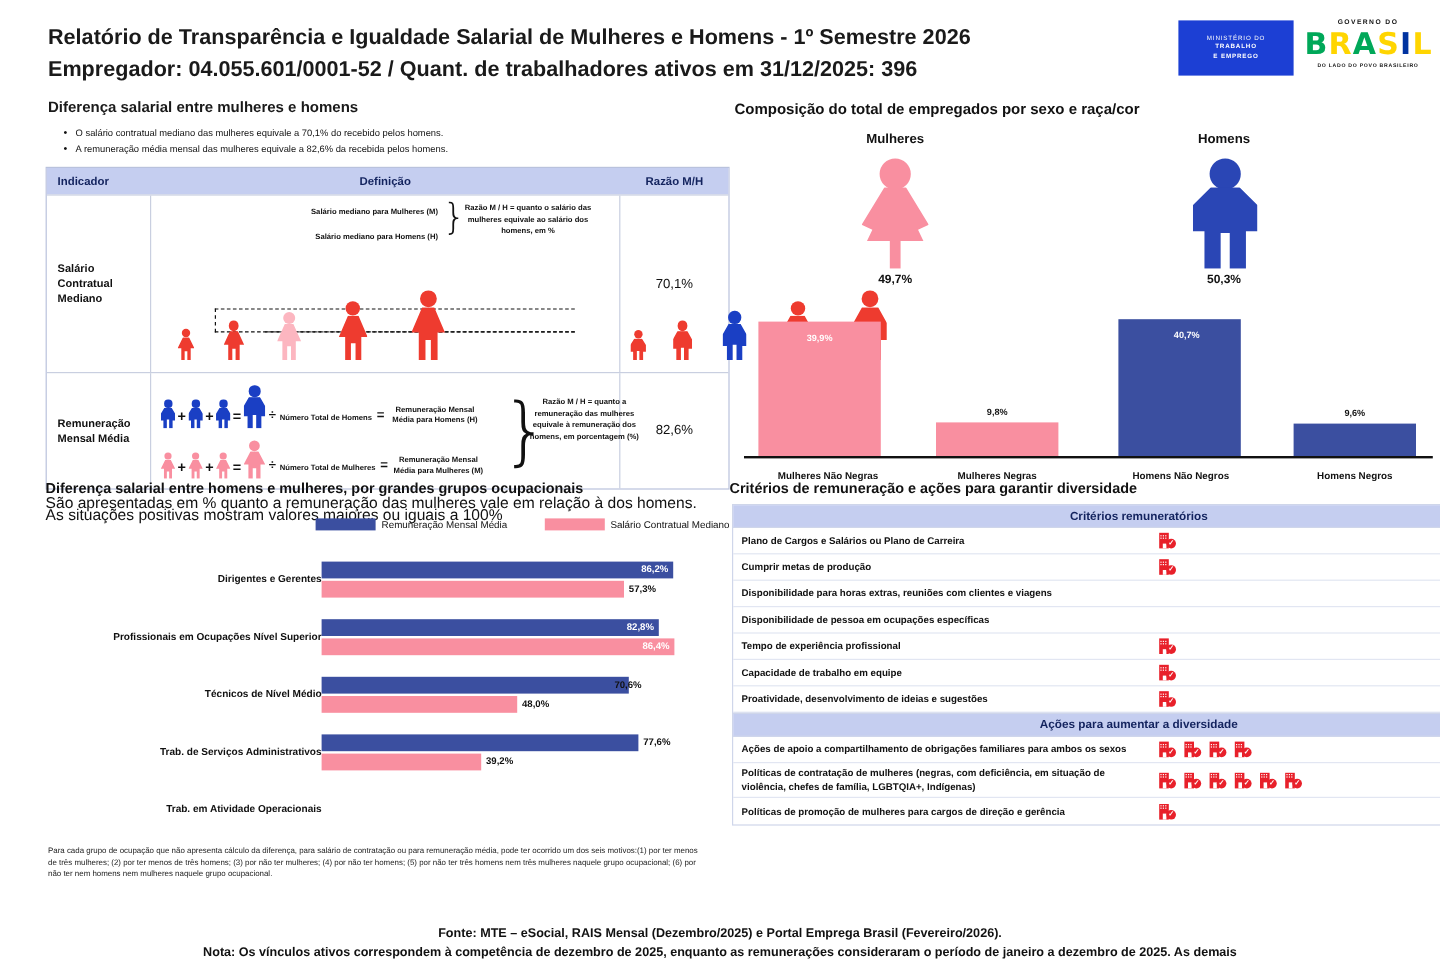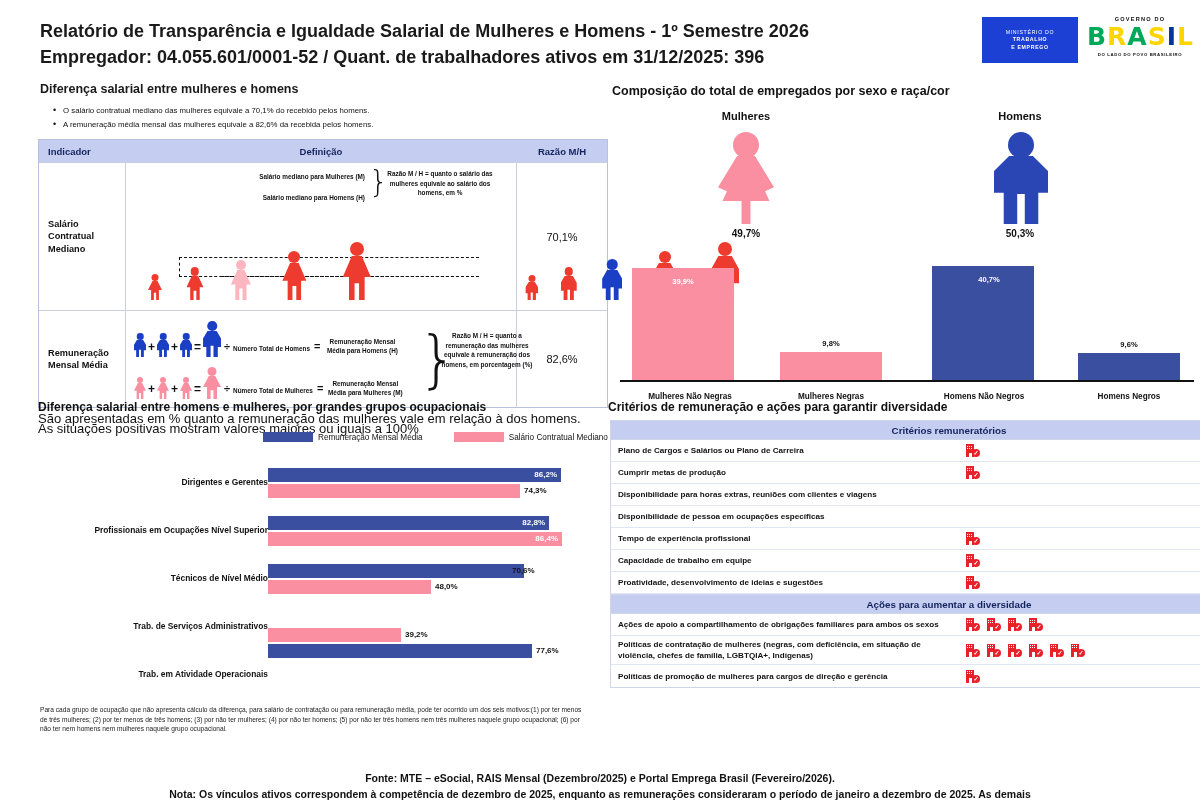--- a/index.html
+++ b/index.html
@@ -317,21 +317,21 @@
     </div>
 
     <div class="occ-chart">
 
       <div class="occ-grp" style="top:10px;">
         <div class="occ-lab">Dirigentes e Gerentes</div>
         <div class="occ-bar b1" style="width:293px;">
           <span class="occ-val inside">86,2%</span>
         </div>
         <div class="occ-bar b2" style="width:252px;">
-          <span class="occ-val outside" style="left:256px;">74,3%</span>
+          <span class="occ-val outside" style="left:256px;">57,3%</span>
         </div>
       </div>
 
       <div class="occ-grp" style="top:58px;">
         <div class="occ-lab">Profissionais em Ocupações Nível Superior</div>
         <div class="occ-bar b1" style="width:281px;">
           <span class="occ-val inside">82,8%</span>
         </div>
         <div class="occ-bar b2" style="width:294px;">
           <span class="occ-val inside" style="color:#fff;">86,4%</span>
@@ -343,21 +343,21 @@
         <div class="occ-bar b1" style="width:256px;">
           <span class="occ-val outside" style="left:244px;">70,6%</span>
         </div>
         <div class="occ-bar b2" style="width:163px;">
           <span class="occ-val outside" style="left:167px;">48,0%</span>
         </div>
       </div>
 
       <div class="occ-grp" style="top:154px;">
         <div class="occ-lab">Trab. de Serviços Administrativos</div>
-        <div class="occ-bar b1" style="width:264px;margin-top:32px;">
+        <div class="occ-bar b1" style="width:264px;">
           <span class="occ-val outside" style="left:268px;">77,6%</span>
         </div>
         <div class="occ-bar b2" style="width:133px;">
           <span class="occ-val outside" style="left:137px;">39,2%</span>
         </div>
       </div>
 
       <div class="occ-grp" style="top:202px;">
         <div class="occ-lab">Trab. em Atividade Operacionais</div>
       </div>

